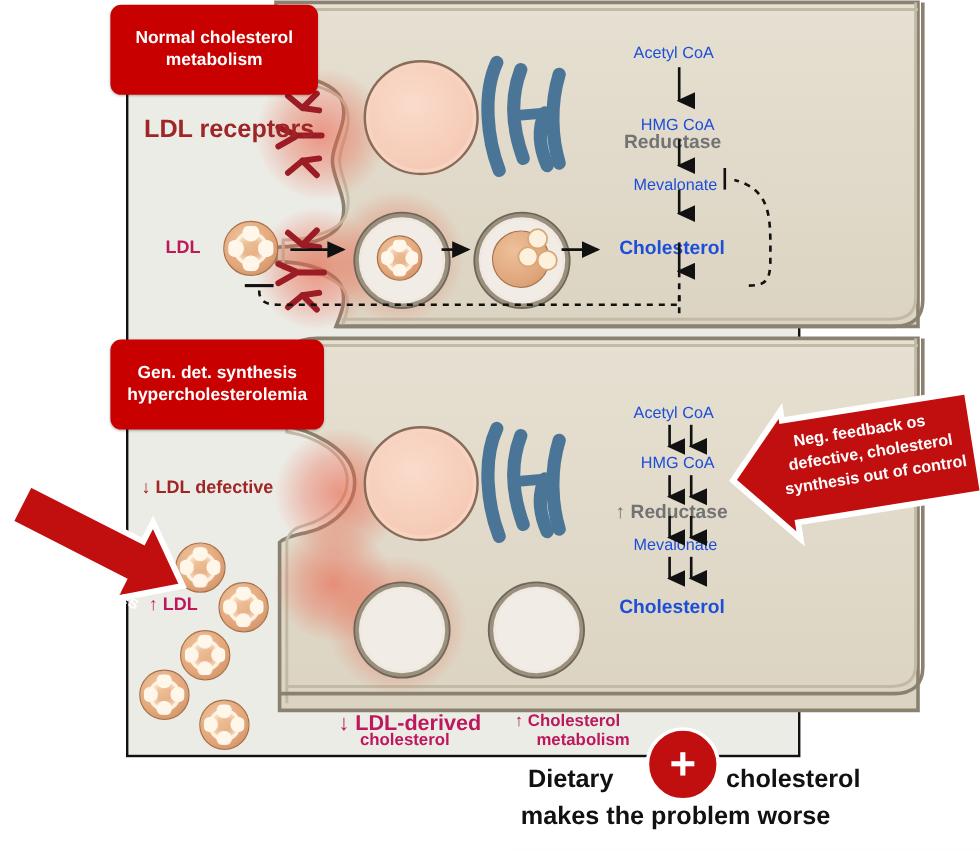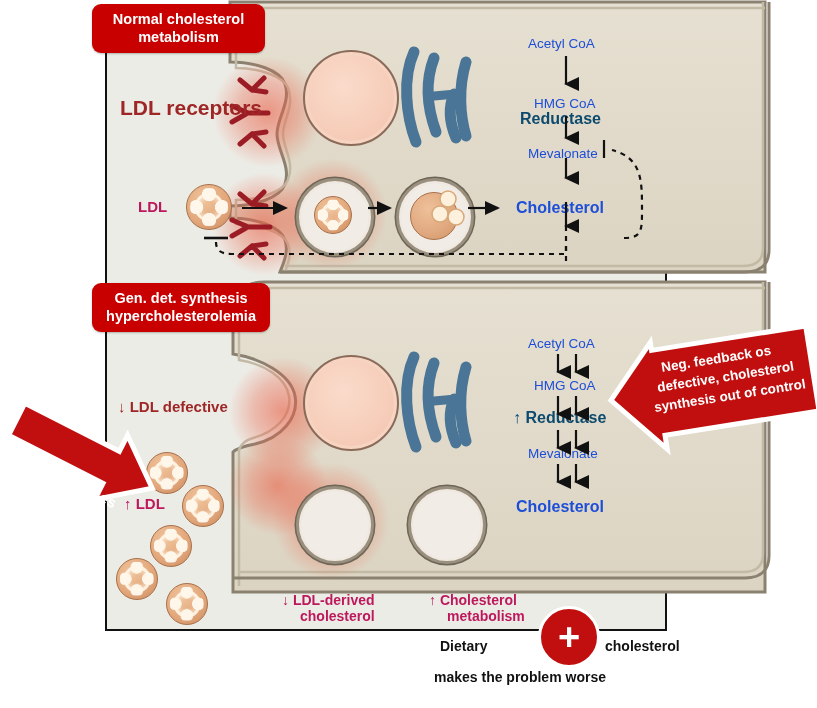--- a/index.html
+++ b/index.html
@@ -37,35 +37,35 @@
         radial-gradient(circle at 84% 50%,rgba(255,250,240,.95) 0 18%,rgba(255,250,240,0) 20%);}
 
   
   .vesicle{position:absolute;border-radius:50%;background:#f2ece6;
       border:3px solid #9a907d;box-shadow:inset 0 0 0 2.5px #efe9e1,0 0 0 1.5px #6d6557;}
 
   
   .t{position:absolute;white-space:nowrap;color:#be185d;font-size:13px;}
   .t-path{font-size:13.5px;color:#1d4ed8;}
   .t-bold{font-weight:bold;}
-  .red{color:#0c4a6e;font-weight:bold;}
+  .red{color:#737373;font-weight:bold;}
   .maroon{color:#9e2626;font-weight:bold;}
 
   
   .callout{position:absolute;background:#c80000;color:#fff;font-weight:bold;
       border-radius:9px;text-align:center;line-height:1.22;font-size:14.5px;
-      padding:7px 14px;box-shadow:0 1px 2px rgba(0,0,0,.25);}
+      padding:20px 14px;box-shadow:0 1px 2px rgba(0,0,0,.25);}
 
   
   #plus-badge{position:absolute;width:56px;height:56px;border-radius:50%;
       background:#c10f0f;border:3px solid #fff;}
   #plus-badge .v{position:absolute;left:50%;top:50%;transform:translate(-50%,-50%);
       color:#fff;font-size:38px;font-weight:bold;line-height:1;}
 
-  .caption{position:absolute;font-size:14px;font-weight:bold;color:#111;
+  .caption{position:absolute;font-size:21px;font-weight:bold;color:#111;
       white-space:nowrap;}
 
   svg{position:absolute;overflow:visible;}
 </style>
 </head>
 <body>
 
 <div class="abs" id="diagram-frame"></div>
 <div class="abs" id="panel-divider"></div>
 
@@ -262,38 +262,38 @@
     <path d="M 30 52 L 52 50"></path>
   </g>
 </svg>
 
 <div class="glow abs" style="left:272px;top:462px;width:118px;height:118px;"></div>
 <div class="vesicle abs" style="left:296px;top:486px;width:72px;height:72px;"></div>
 <div class="vesicle abs" style="left:408px;top:486px;width:72px;height:72px;"></div>
 
 <div class="t t-path abs" style="left:528px;top:336px;">Acetyl CoA</div>
 <div class="t t-path abs" style="left:534px;top:378px;">HMG CoA</div>
-<div class="t t-path red abs" style="left:513px;top:409px;font-size:16px;text-align:right;">↑ Reductase</div>
+<div class="t t-path red abs" style="left:513px;top:419px;font-size:16px;text-align:right;">↑ Reductase</div>
 <div class="t t-path abs" style="left:528px;top:446px;">Mevalonate</div>
 <div class="t t-path t-bold abs" style="left:516px;top:498px;font-size:16px;">Cholesterol</div>
 
 <svg class="abs" style="left:500px;top:330px;width:170px;height:200px;">
   <g stroke="#111" stroke-width="2.2" marker-end="url(#av)">
     <line x1="58" y1="24" x2="58" y2="42"></line>
     <line x1="76" y1="24" x2="76" y2="42"></line>
     <line x1="58" y1="66" x2="58" y2="84"></line>
     <line x1="76" y1="66" x2="76" y2="84"></line>
     <line x1="58" y1="100" x2="58" y2="118"></line>
     <line x1="76" y1="100" x2="76" y2="118"></line>
     <line x1="58" y1="134" x2="58" y2="152"></line>
     <line x1="76" y1="134" x2="76" y2="152"></line>
   </g>
 </svg>
 
-<div class="t t-bold abs" style="left:282px;top:592px;font-size:14px;">↓ LDL-derived</div>
+<div class="t t-bold abs" style="left:282px;top:592px;font-size:18px;">↓ LDL-derived</div>
 <div class="t t-bold abs" style="left:300px;top:608px;font-size:14px;">cholesterol</div>
 <div class="t t-bold abs" style="left:429px;top:592px;font-size:14px;">↑ Cholesterol</div>
 <div class="t t-bold abs" style="left:447px;top:608px;font-size:14px;">metabolism</div>
 
 <div class="callout" style="left:92px;top:283px;width:150px;">
   <div>Gen. det. synthesis hypercholesterolemia</div>
 </div>
 
 <svg class="abs" style="left:0px;top:404px;width:175px;height:112px;">
   <g transform="rotate(27 88 56)">

